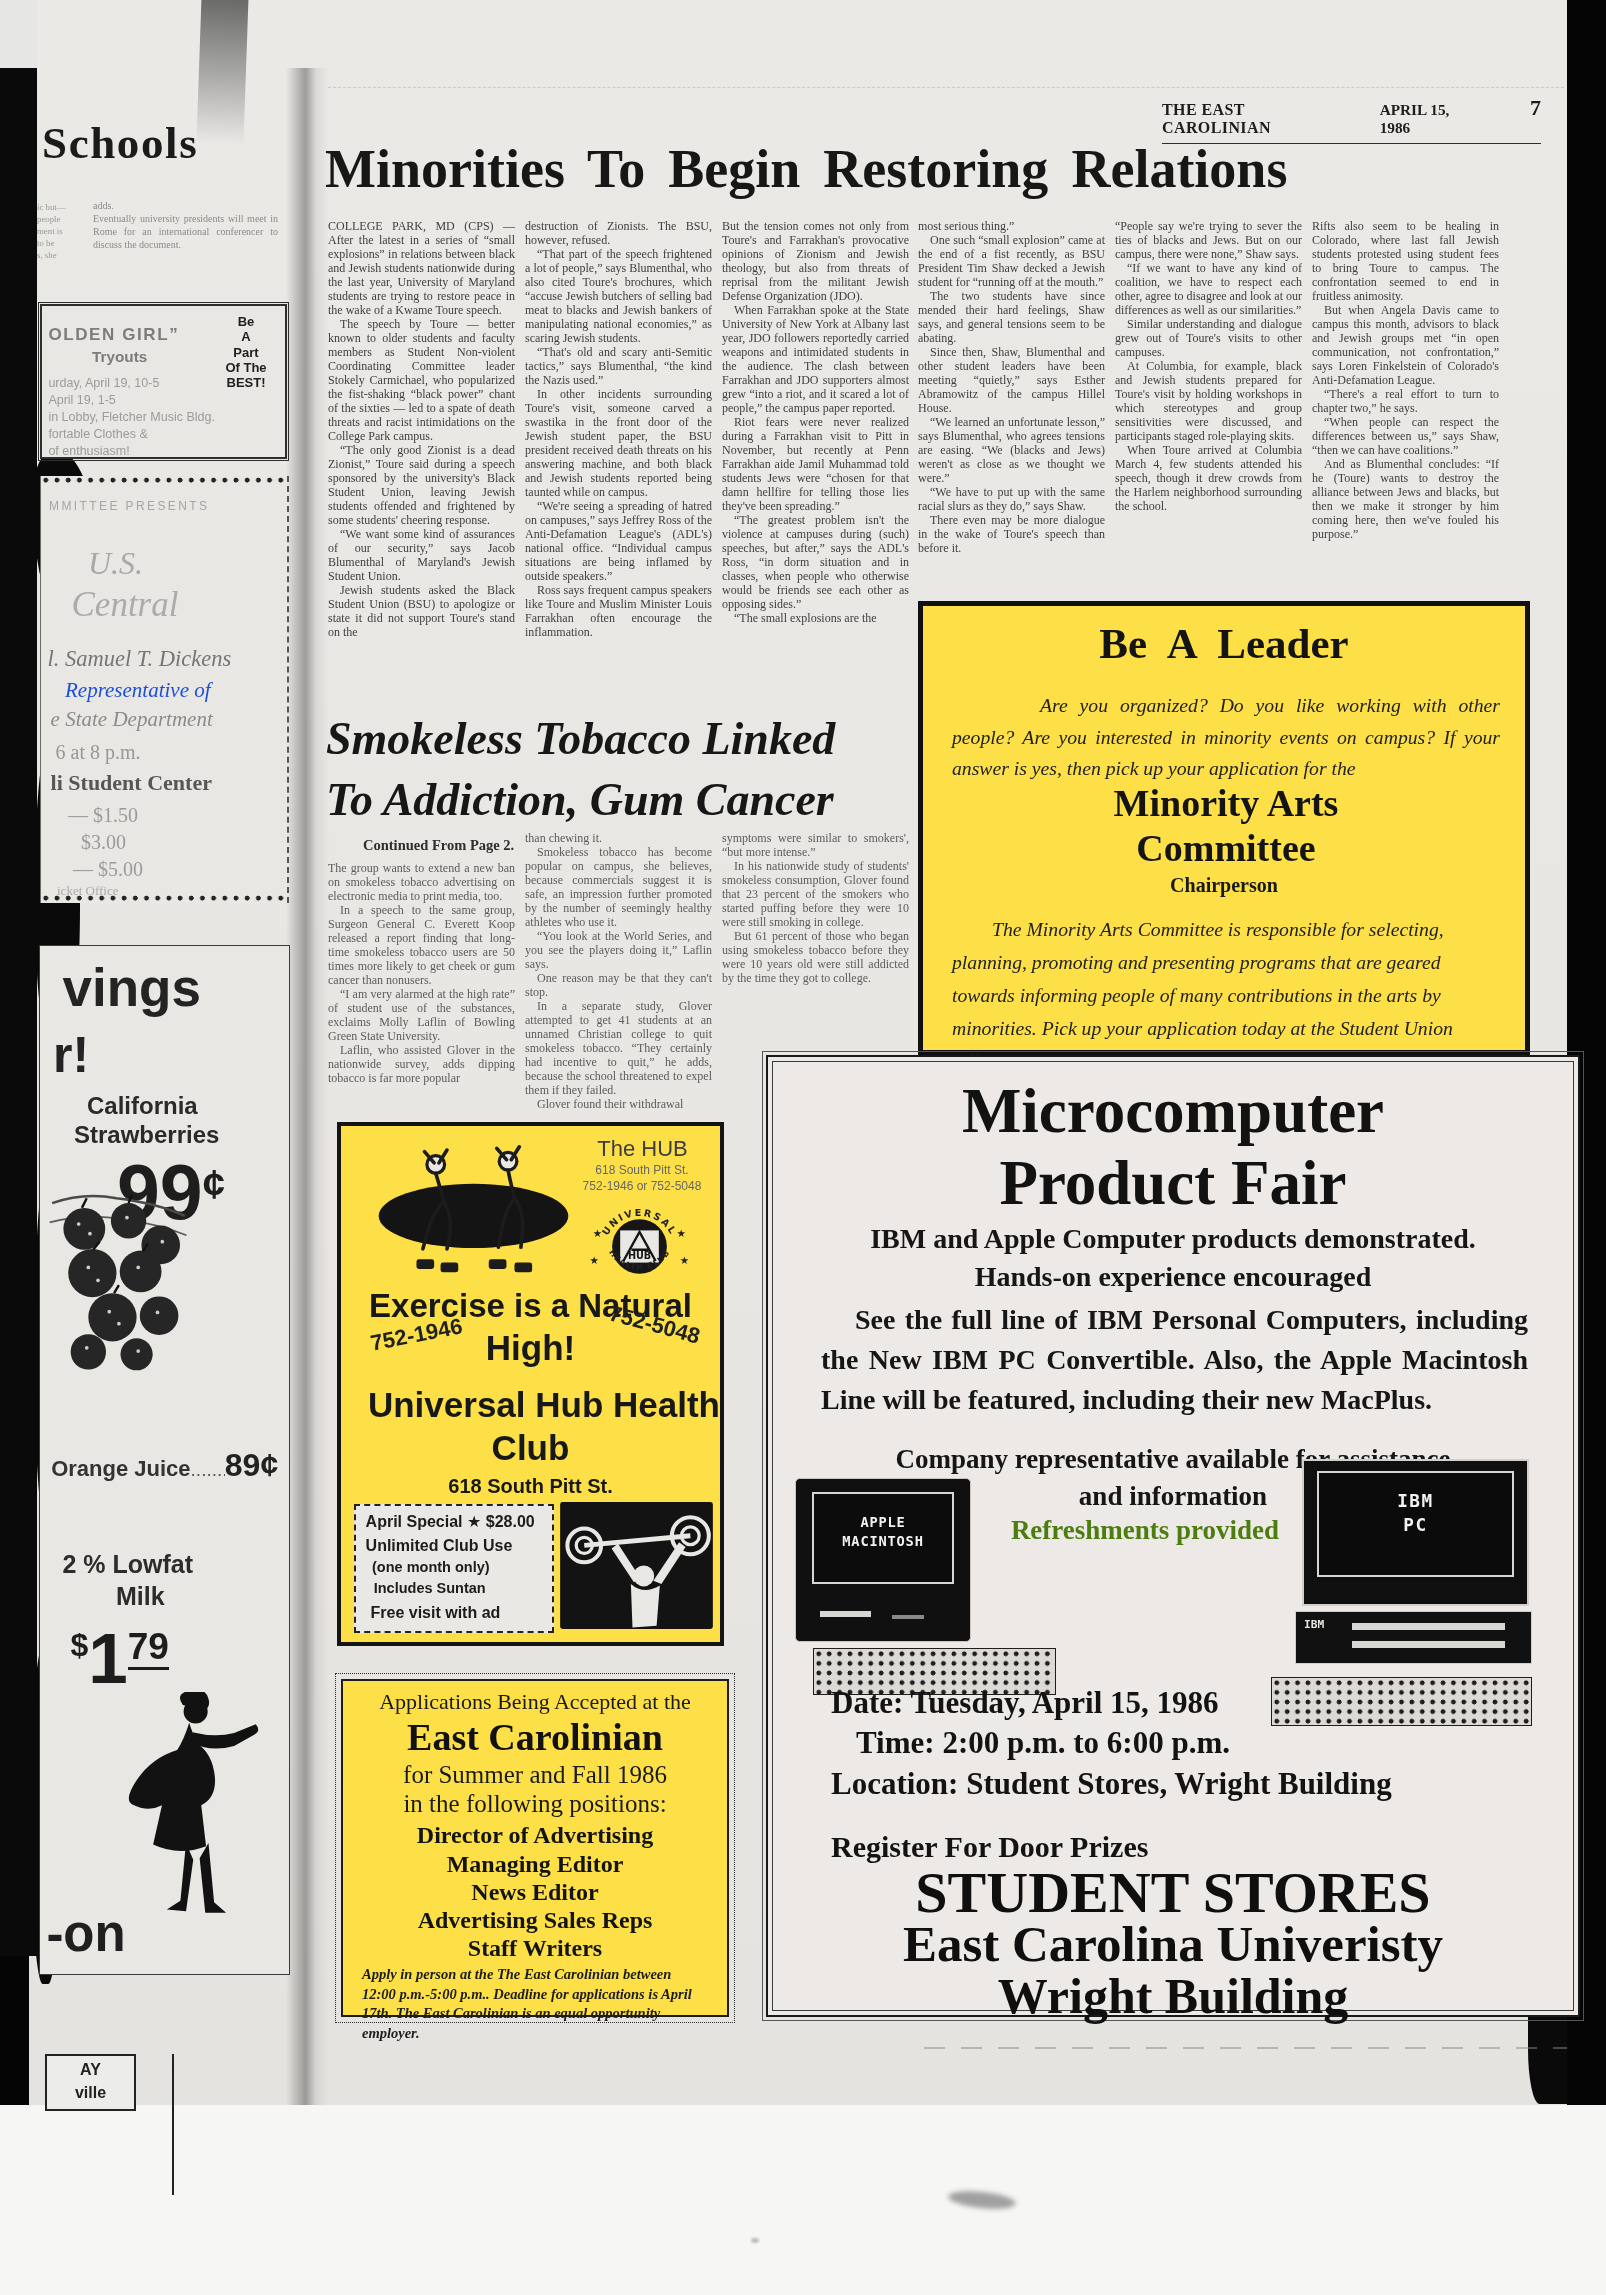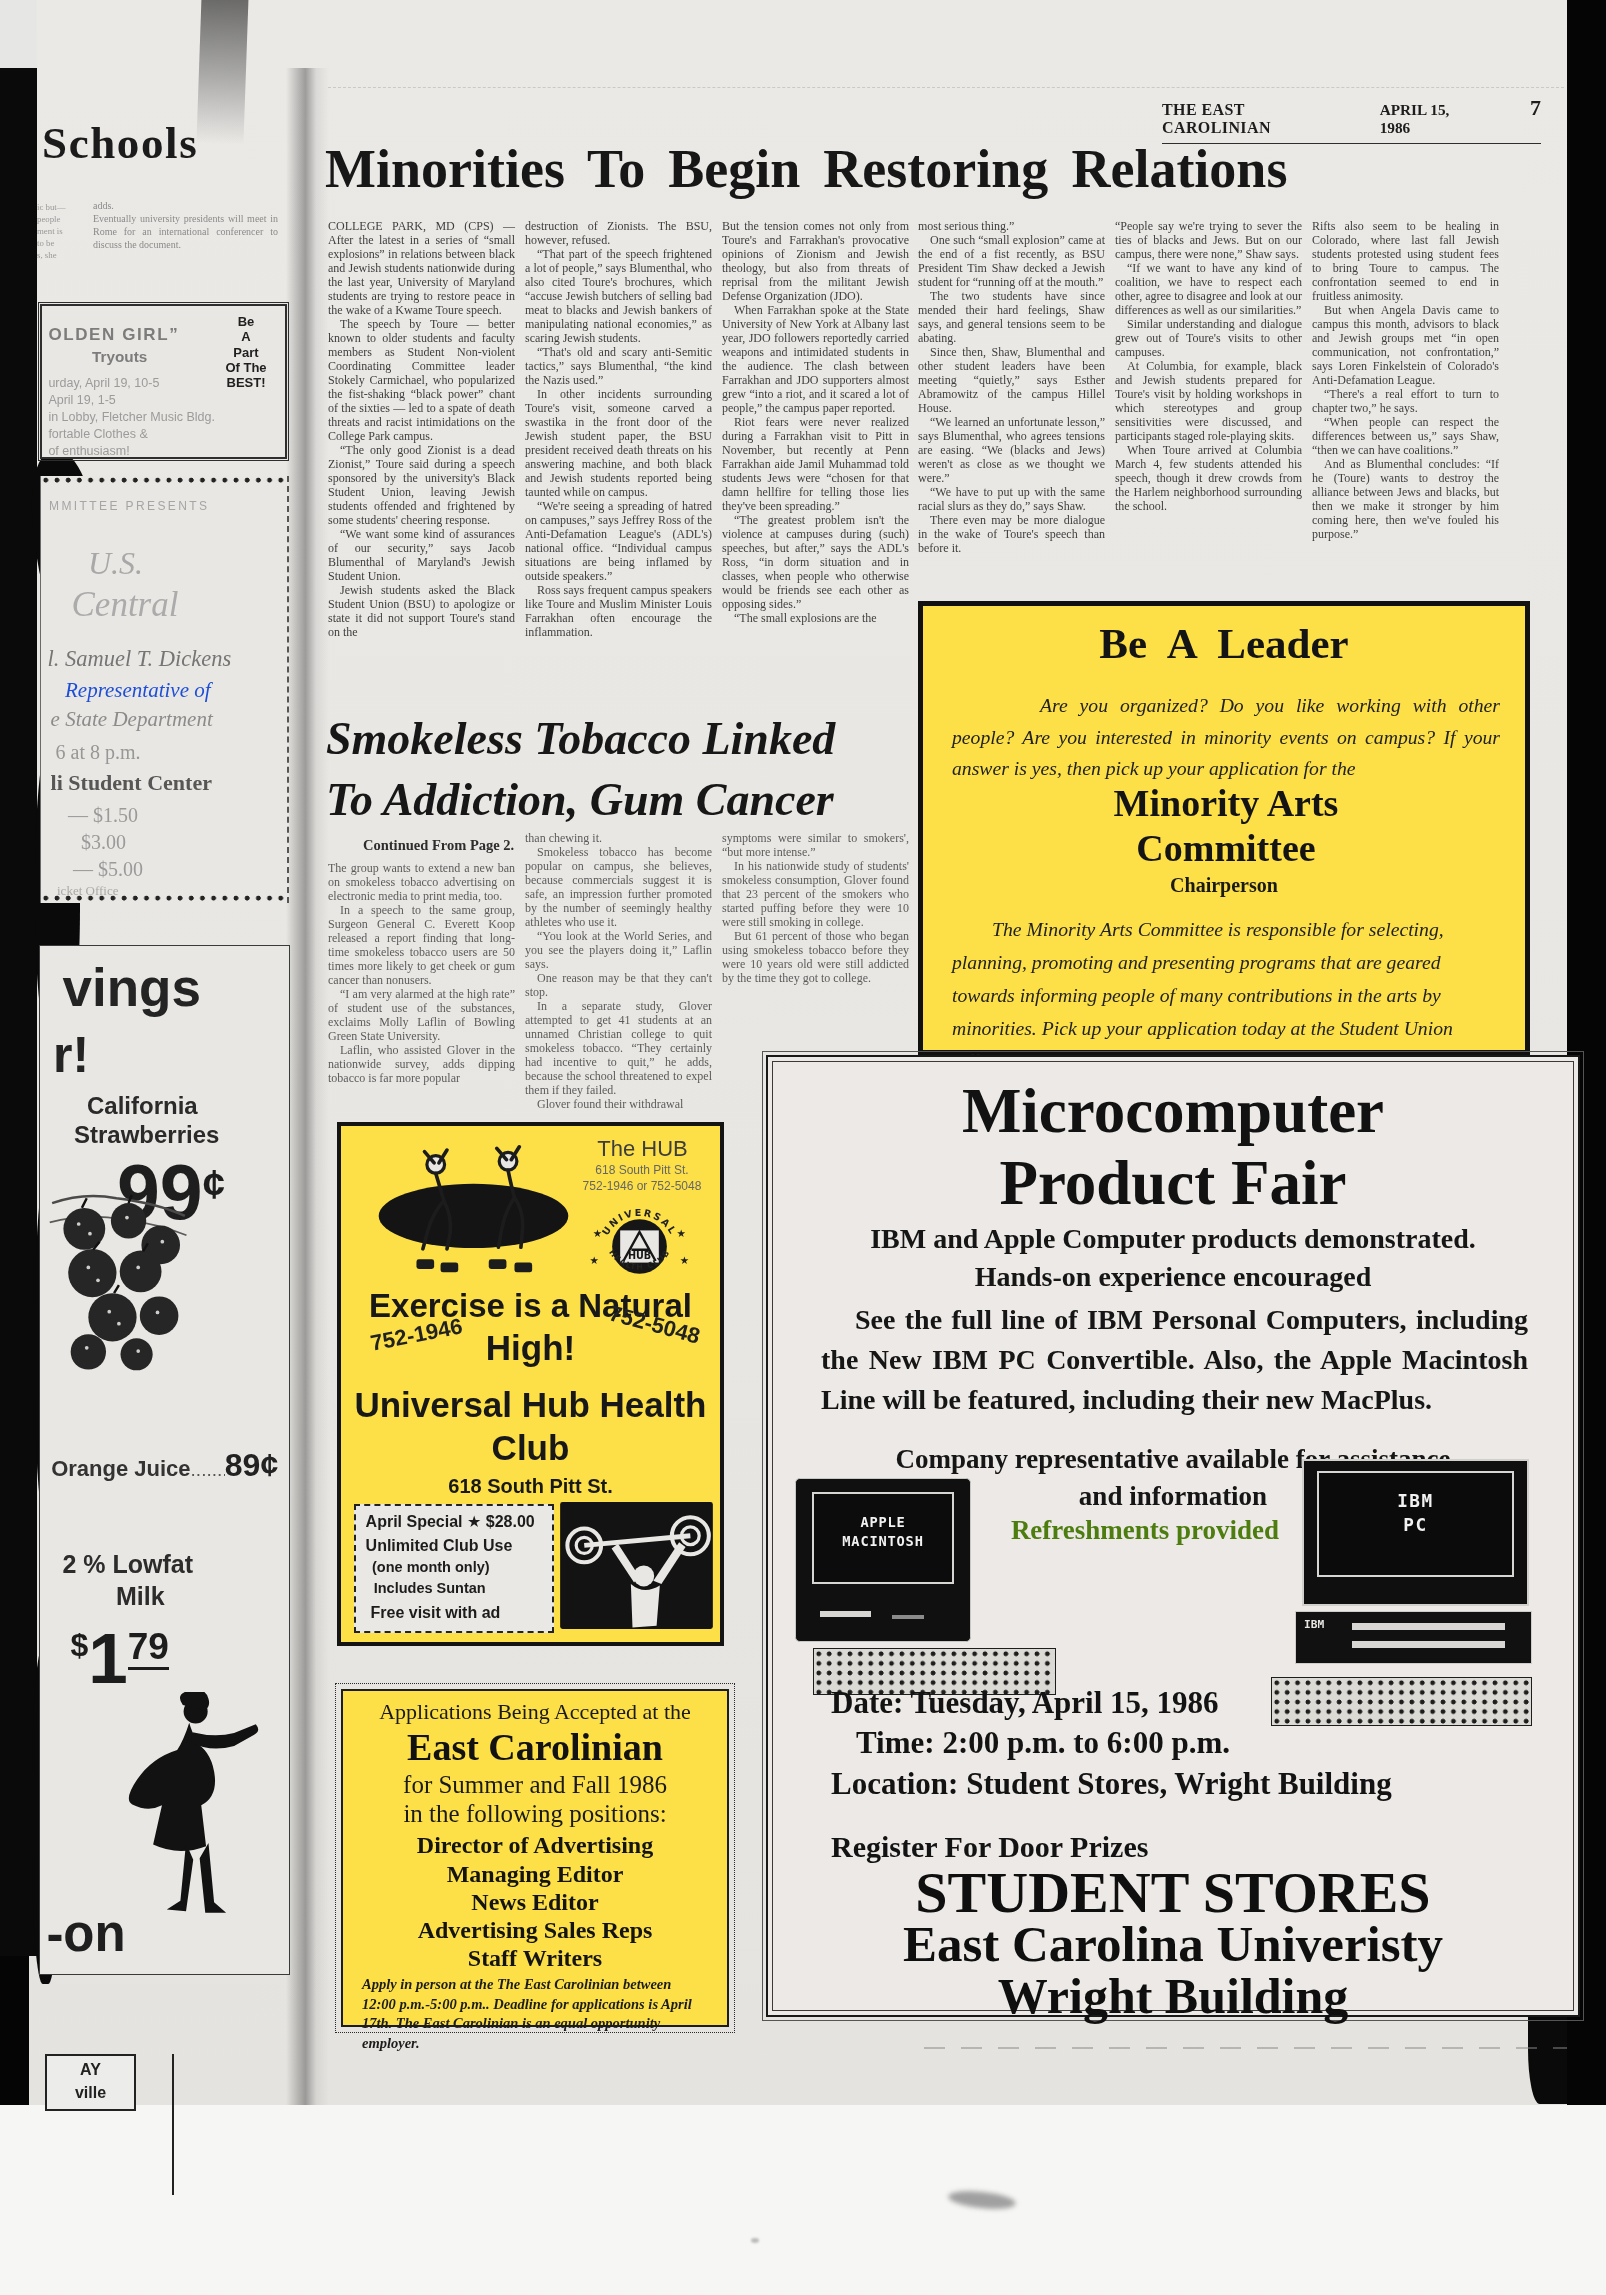--- a/index.html
+++ b/index.html
@@ -21,21 +21,21 @@
   .np{text-indent:0;}
   .tob .bp{color:#5b5b5b;}
   .box{position:absolute;background:#fde047;z-index:5;}
   
   .mast{display:flex;align-items:baseline;gap:29px;border-bottom:1.6px solid #2e2e2e;padding-bottom:5.6px;color:#1d1d1d;}
   
   .leader{border:5.6px solid #111;}
   .micro{border:2.4px solid #181818;outline:0.8px solid #555;outline-offset:3.2px;}
   .micro-inner{position:absolute;inset:4px;border:0.8px solid #3a3a3a;}
   .hubbox{border:4px solid #141414;}
-  .apps{border:2.4px solid #1c1c1c;outline:1.6px dotted #2a2a2a;outline-offset:5.6px;margin-top:10px;}
+  .apps{border:2.4px solid #1c1c1c;outline:1.6px dotted #2a2a2a;outline-offset:5.6px;}
   .dotstrip{background-image:radial-gradient(circle at 4.8px 4px,#232323 2.1px,transparent 2.7px);background-size:11.2px 8.8px;height:8.8px;}
   .kb{background:#dcdad5;border:1.6px solid #1e1e1e;
       background-image:radial-gradient(circle at 4.8px 4.8px,#1d1d1d 2.1px,transparent 2.7px);background-size:10.4px 9.6px;}
   .screenlbl{color:#f2f2f2;font-family:"DejaVu Sans Mono",monospace;text-align:center;}
   .dashed-special{border:2.4px dashed #222;}
   .gray-it{color:#8f8f8f;font-style:italic;}
 </style>
 </head>
 <body>
 
@@ -287,21 +287,21 @@
         <text x="6" y="52">★</text>
           <text x="110" y="52">★</text>
           <text x="2" y="86">★</text>
           <text x="114" y="86">★</text>
       </g>
     </svg>
     <div class="abs c sans" style="left:0;top:161px;width:100%;font-size:33px;font-weight:bold;color:#181818;">Exercise is a Natural</div>
     <div class="abs c sans" style="left:0;top:202px;width:100%;font-size:35px;font-weight:bold;color:#181818;">High!</div>
     <div class="abs sans" style="left:29px;top:196px;font-size:22px;font-weight:bold;color:#222;transform:rotate(-11deg);">752-1946</div>
     <div class="abs sans" style="left:267px;top:186px;font-size:22px;font-weight:bold;color:#222;transform:rotate(15deg);">752-5048</div>
-    <div class="abs c sans" style="left:0;top:259px;width:100%;font-size:35px;font-weight:bold;color:#181818;">Universal Hub Health</div>
+    <div class="abs c sans" style="left:0;top:259px;width:100%;font-size:35px;font-weight:bold;color:#181818;text-align:right;">Universal Hub Health</div>
     <div class="abs c sans" style="left:0;top:302px;width:100%;font-size:35px;font-weight:bold;color:#181818;">Club</div>
     <div class="abs c sans" style="left:0;top:349px;width:100%;font-size:20px;font-weight:bold;color:#181818;">618 South Pitt St.</div>
     <div class="abs dashed-special" style="left:13px;top:378px;width:196px;height:125px;background:#eae8e4;">
       <div class="abs sans" style="left:9.6px;top:6.4px;font-size:16px;font-weight:bold;color:#1c1c1c;">April Special ★ $28.00</div>
       <div class="abs sans" style="left:9.6px;top:30.5px;font-size:16px;font-weight:bold;color:#1c1c1c;">Unlimited Club Use</div>
       <div class="abs sans" style="left:16px;top:53px;font-size:14.5px;font-weight:bold;color:#1c1c1c;">(one month only)</div>
       <div class="abs sans" style="left:17.7px;top:74px;font-size:14.5px;font-weight:bold;color:#1c1c1c;">Includes Suntan</div>
       <div class="abs sans" style="left:14.5px;top:98px;font-size:16px;font-weight:bold;color:#1c1c1c;">Free visit with ad</div>
     </div>
     <svg class="abs" style="left:219px;top:376px;" width="153" height="127" viewBox="0 0 190 158">

